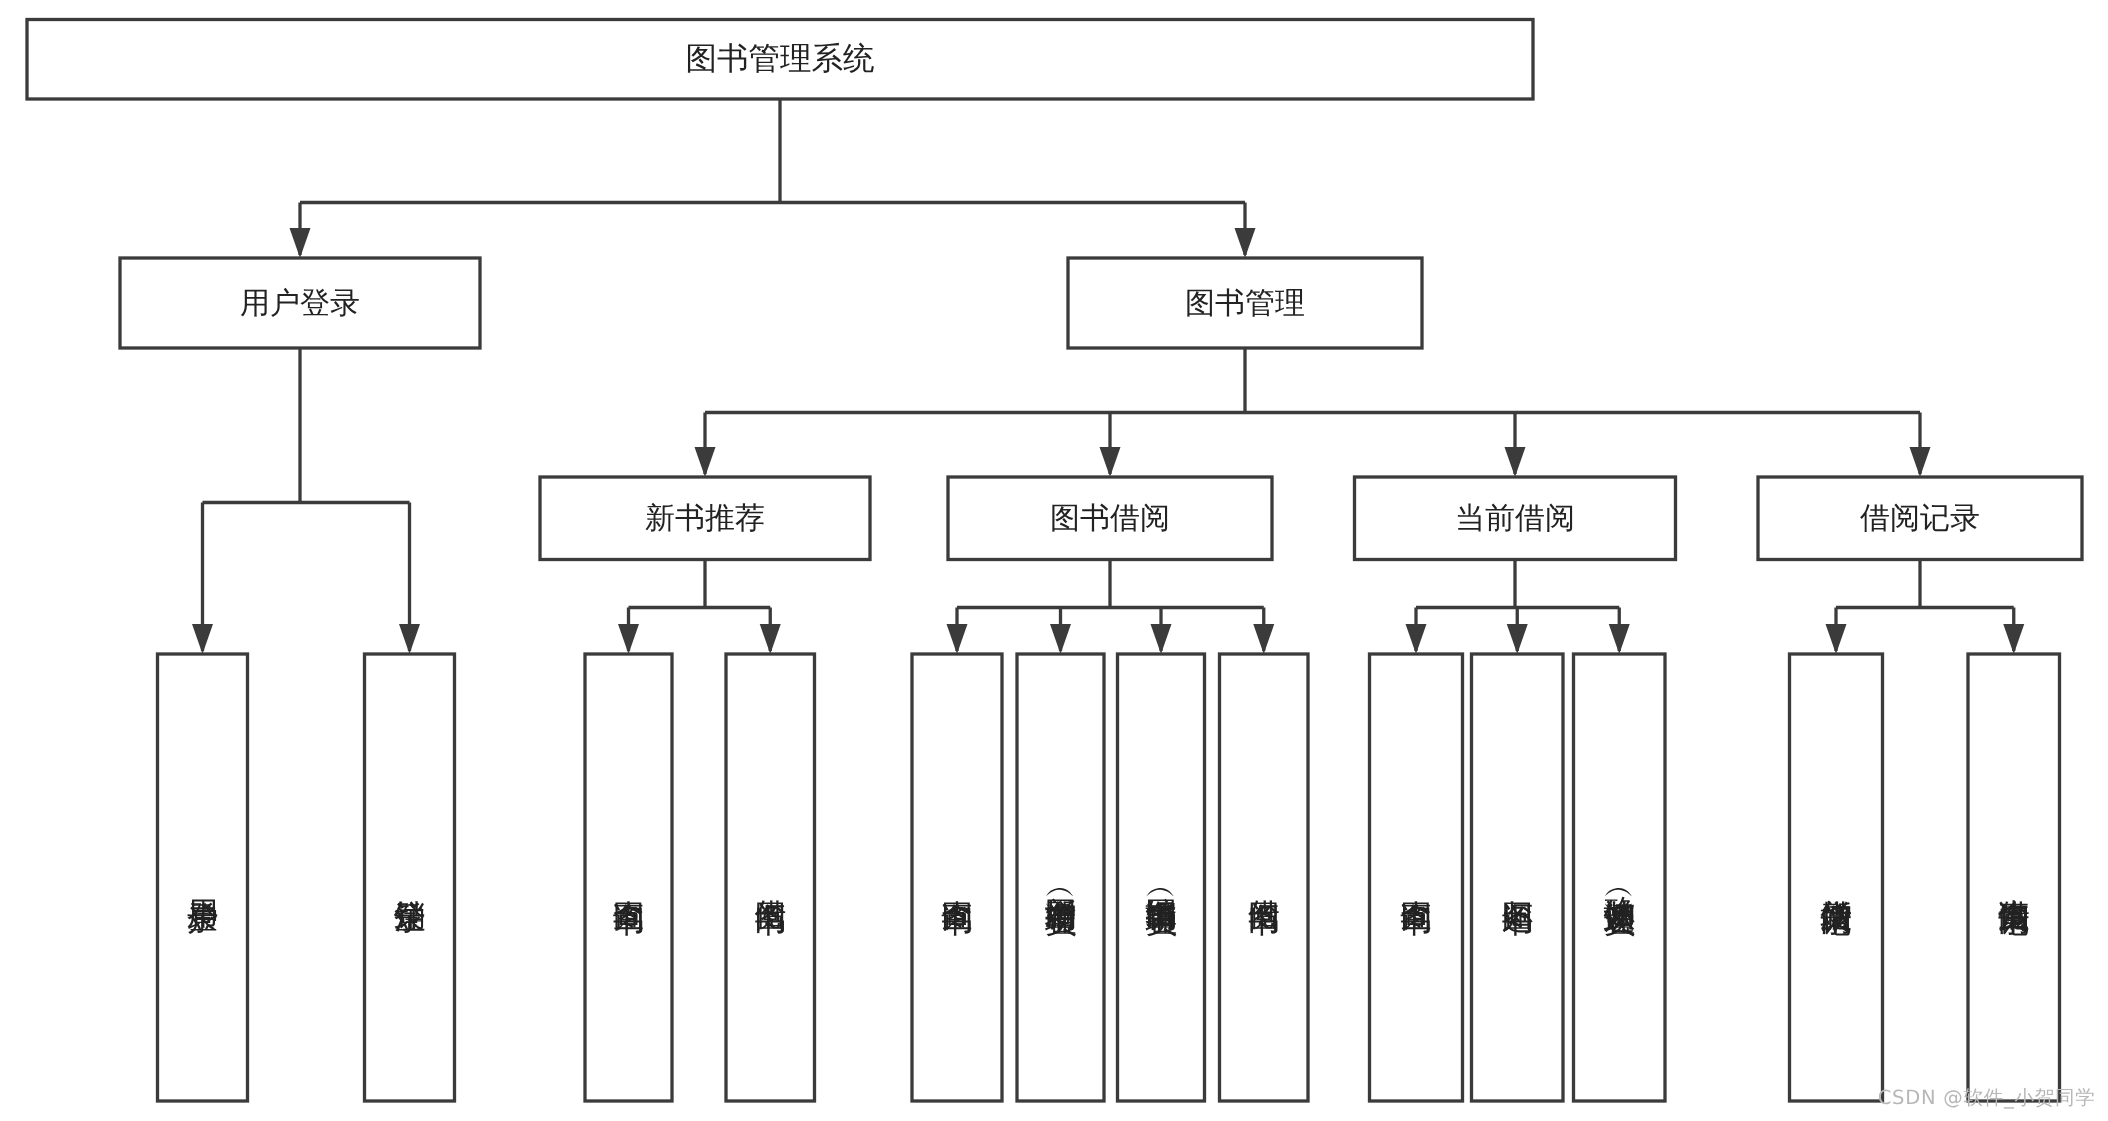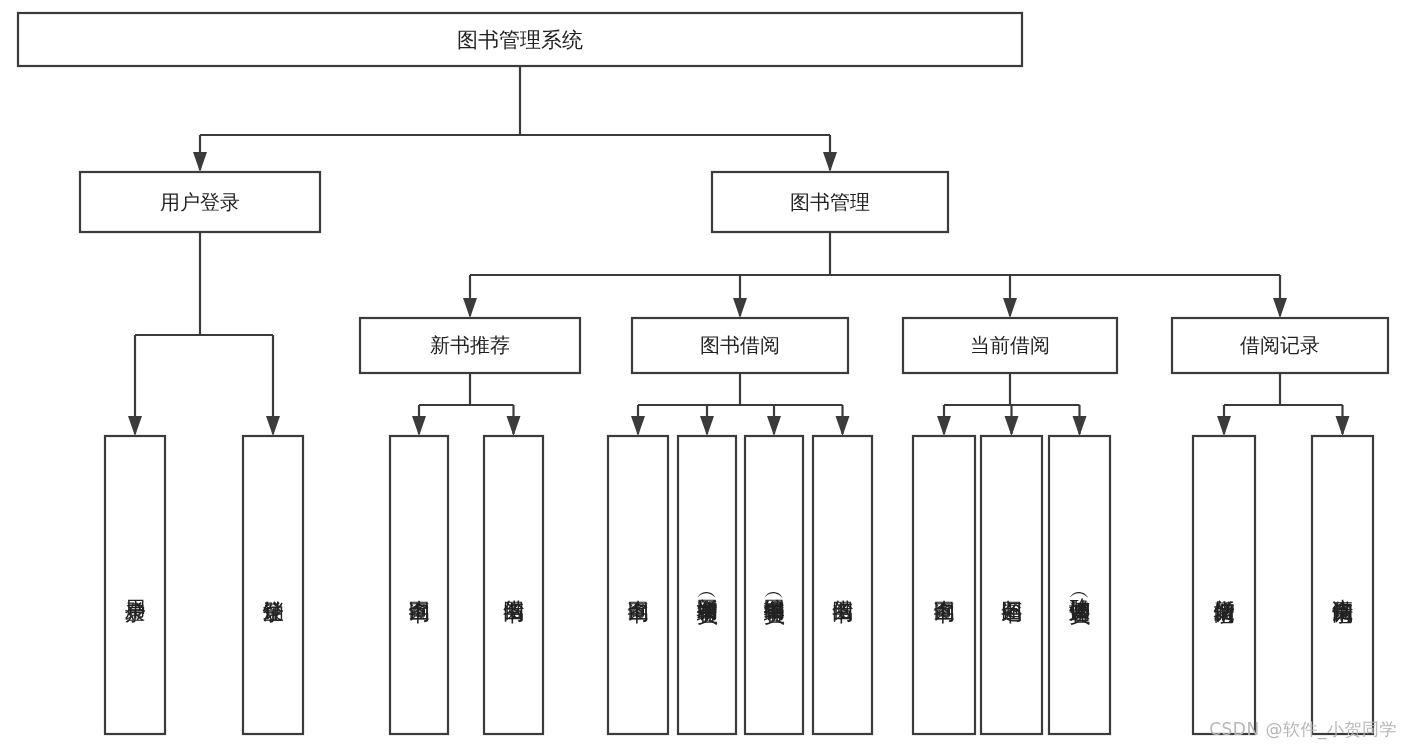--- a/index.html
+++ b/index.html
@@ -70,21 +70,21 @@
     align-items: center;
     justify-content: center;
     white-space: nowrap;
     pointer-events: none;
   }
   .watermark {
     position: absolute;
     right: 8px;
     bottom: 6px;
     font-family: "DejaVu Sans", "Liberation Sans", sans-serif;
-    font-size: 17px;
+    font-size: 13px;
     color: #b7b7b7;
     white-space: nowrap;
     letter-spacing: 0.5px;
     margin-left: 46px;
   }
 </style>
 </head>
 <body>
 
 <div id="diagram-root">

